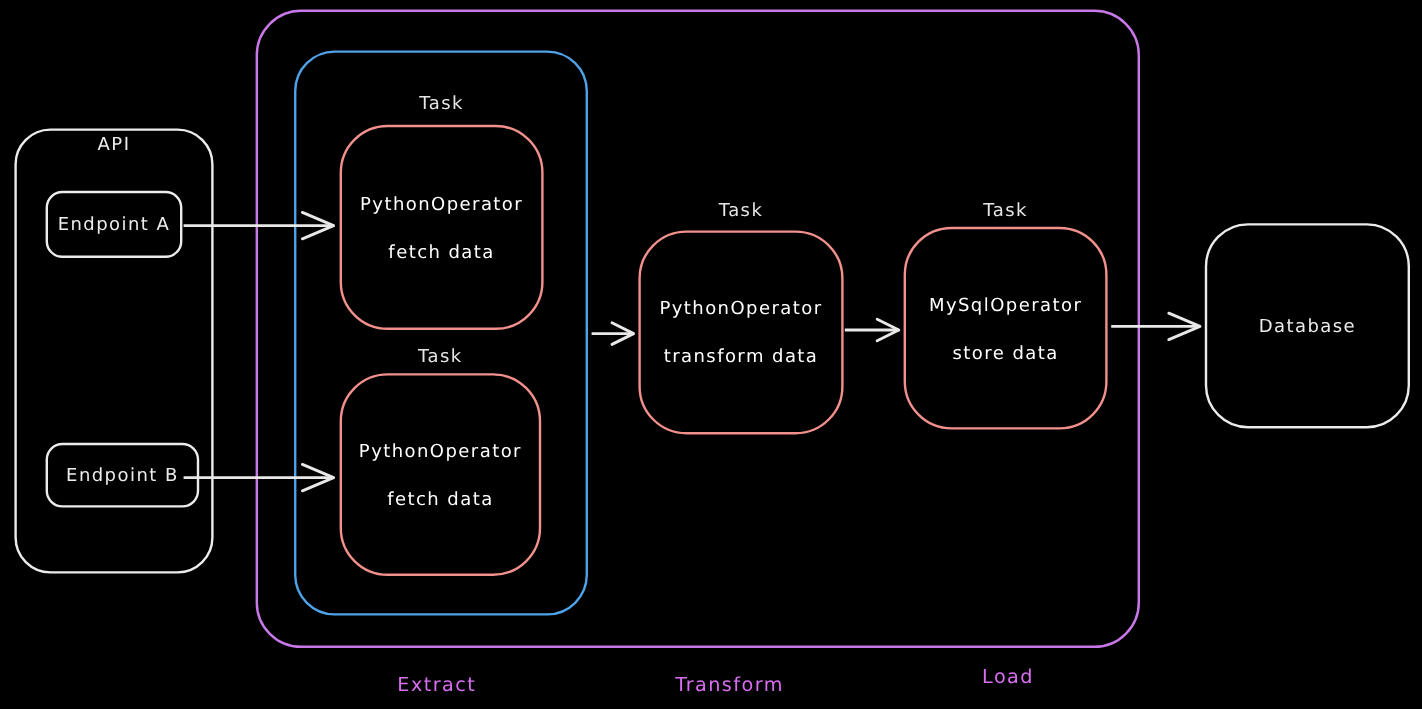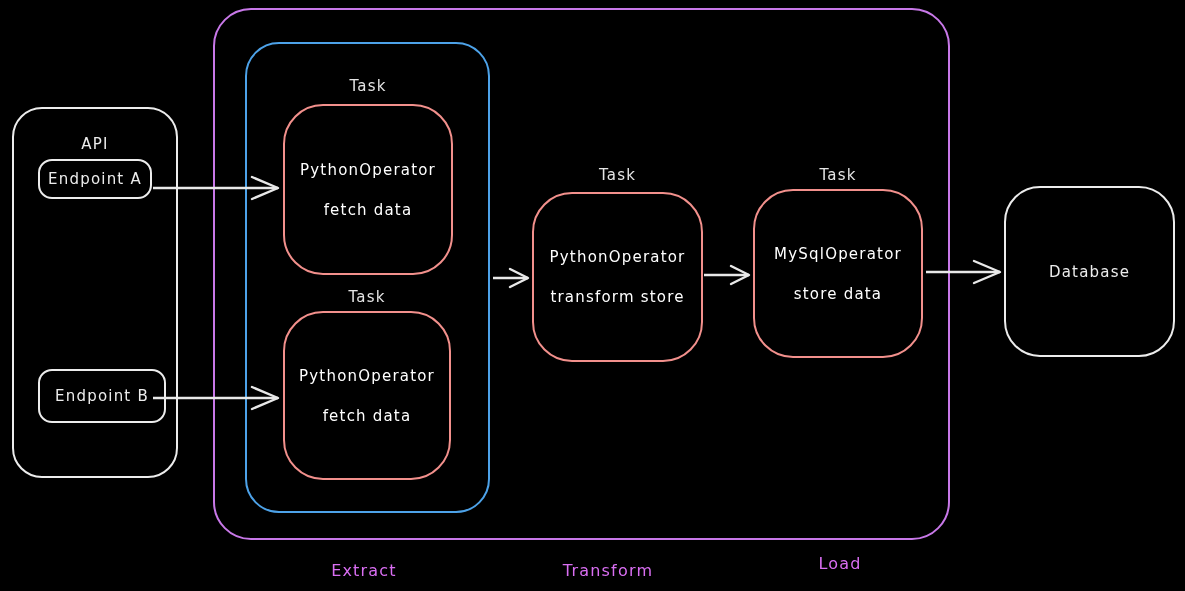--- a/index.html
+++ b/index.html
@@ -30,21 +30,21 @@
   .lbl {
     position: absolute;
     text-align: center;
     font-size: 15px;
     letter-spacing: 1.2px;
     white-space: nowrap;
   }
   .lbl.purple { color: #d96ef2; }
   .lbl.blue   { color: #54a6ea; }
   .lbl.red    { color: #e5e5e5; }
-  .lbl.white  { color: #ececec; margin-top: 24px; }
+  .lbl.white  { color: #ececec; }
 
   .task-content {
     position: absolute;
     inset: 0;
     display: flex;
     flex-direction: column;
     align-items: center;
     justify-content: center;
     gap: 22px;
   }
@@ -93,40 +93,40 @@
     <div class="task-content">
       <span class="line">PythonOperator</span>
       <span class="line">fetch data</span>
     </div>
   </div>
 
   <div class="lbl red" style="left:532px; top:166px; width:171px;">Task</div>
   <div class="box red" style="left:532px; top:192px; width:171px; height:170px;">
     <div class="task-content">
       <span class="line">PythonOperator</span>
-      <span class="line">transform store</span>
+      <span class="line">transform data</span>
     </div>
   </div>
 
   <div class="lbl red" style="left:753px; top:166px; width:170px;">Task</div>
   <div class="box white db" style="left:1004px; top:186px; width:171px; height:171px;">
     <div class="center-content">Database</div>
   </div>
 
   <div class="box red" style="left:753px; top:189px; width:170px; height:169px;">
     <div class="task-content">
       <span class="line">MySqlOperator</span>
       <span class="line">store data</span>
     </div>
   </div>
 
   <div class="box white" style="left:12px; top:107px; width:166px; height:371px;"></div>
   <div class="lbl white" style="left:12px; top:111px; width:166px;">API</div>
 
-  <div class="box white small" style="left:38px; top:159px; width:114px; height:40px;padding-left:16px;">
+  <div class="box white small" style="left:38px; top:159px; width:114px; height:56px;padding-left:16px;">
     <div class="center-content">Endpoint A</div>
   </div>
 
   <div class="box white small" style="left:38px; top:369px; width:128px; height:54px;">
     <div class="center-content">Endpoint B</div>
   </div>
 
   <div class="lbl purple" style="left:304px; top:561px; width:120px; font-size:16px;">Extract</div>
   <div class="lbl purple" style="left:538px; top:561px; width:140px; font-size:16px;">Transform</div>
   <div class="lbl purple" style="left:800px; top:554px; width:80px; font-size:16px;">Load</div>

